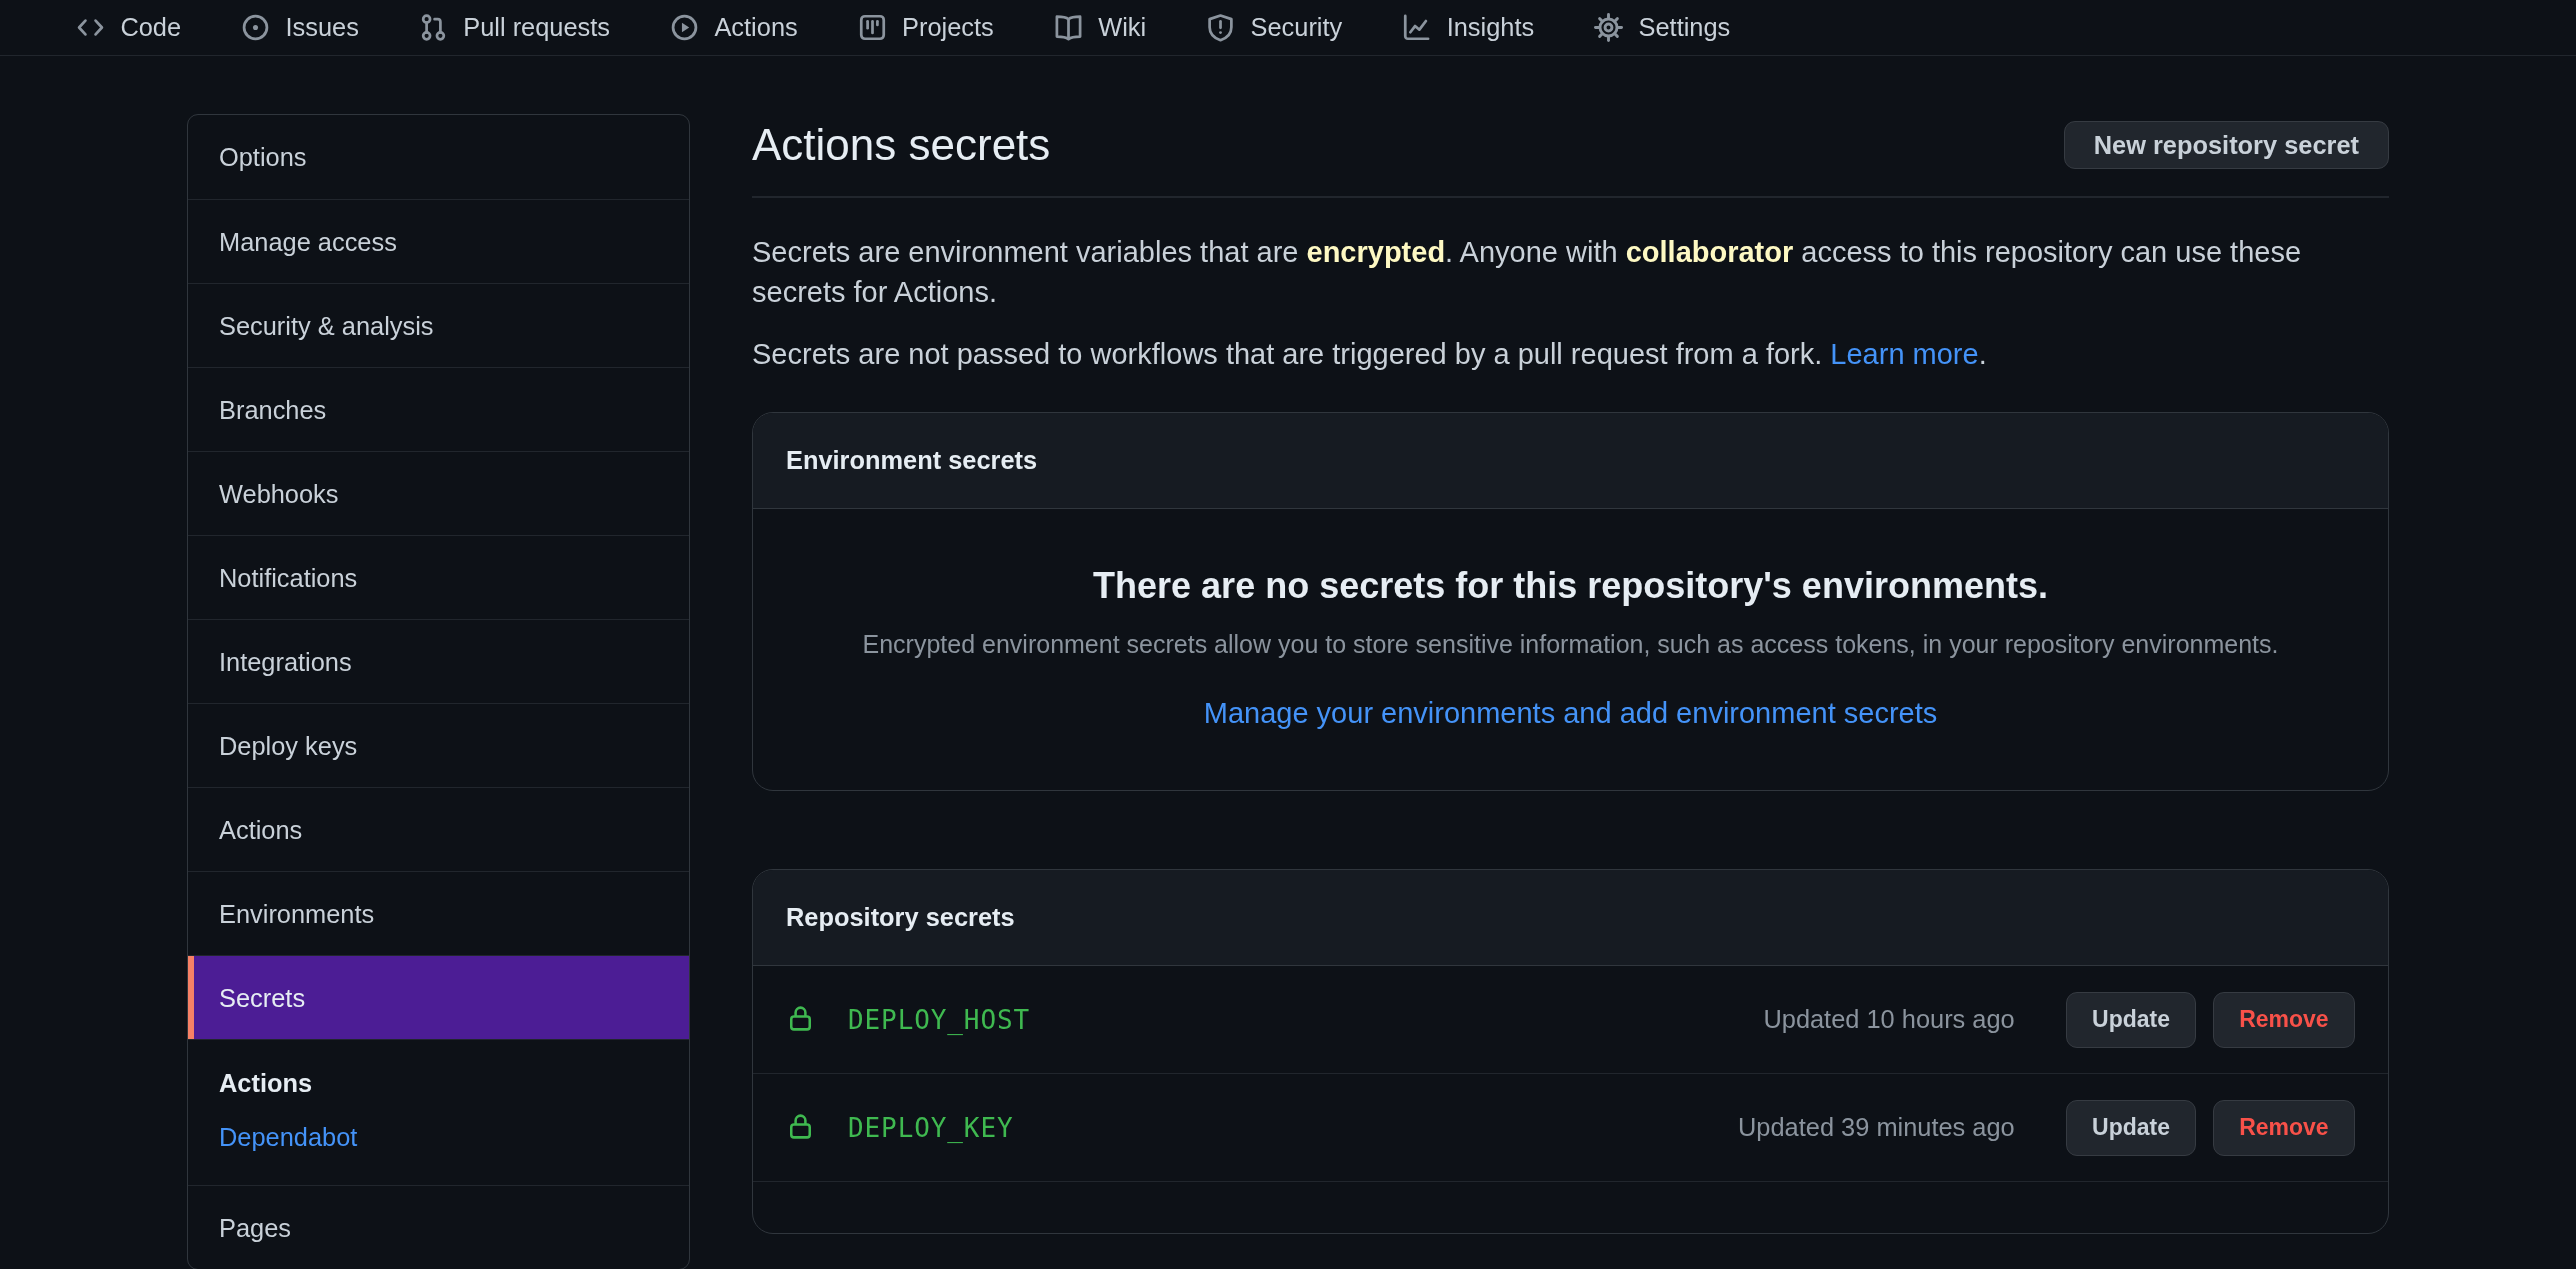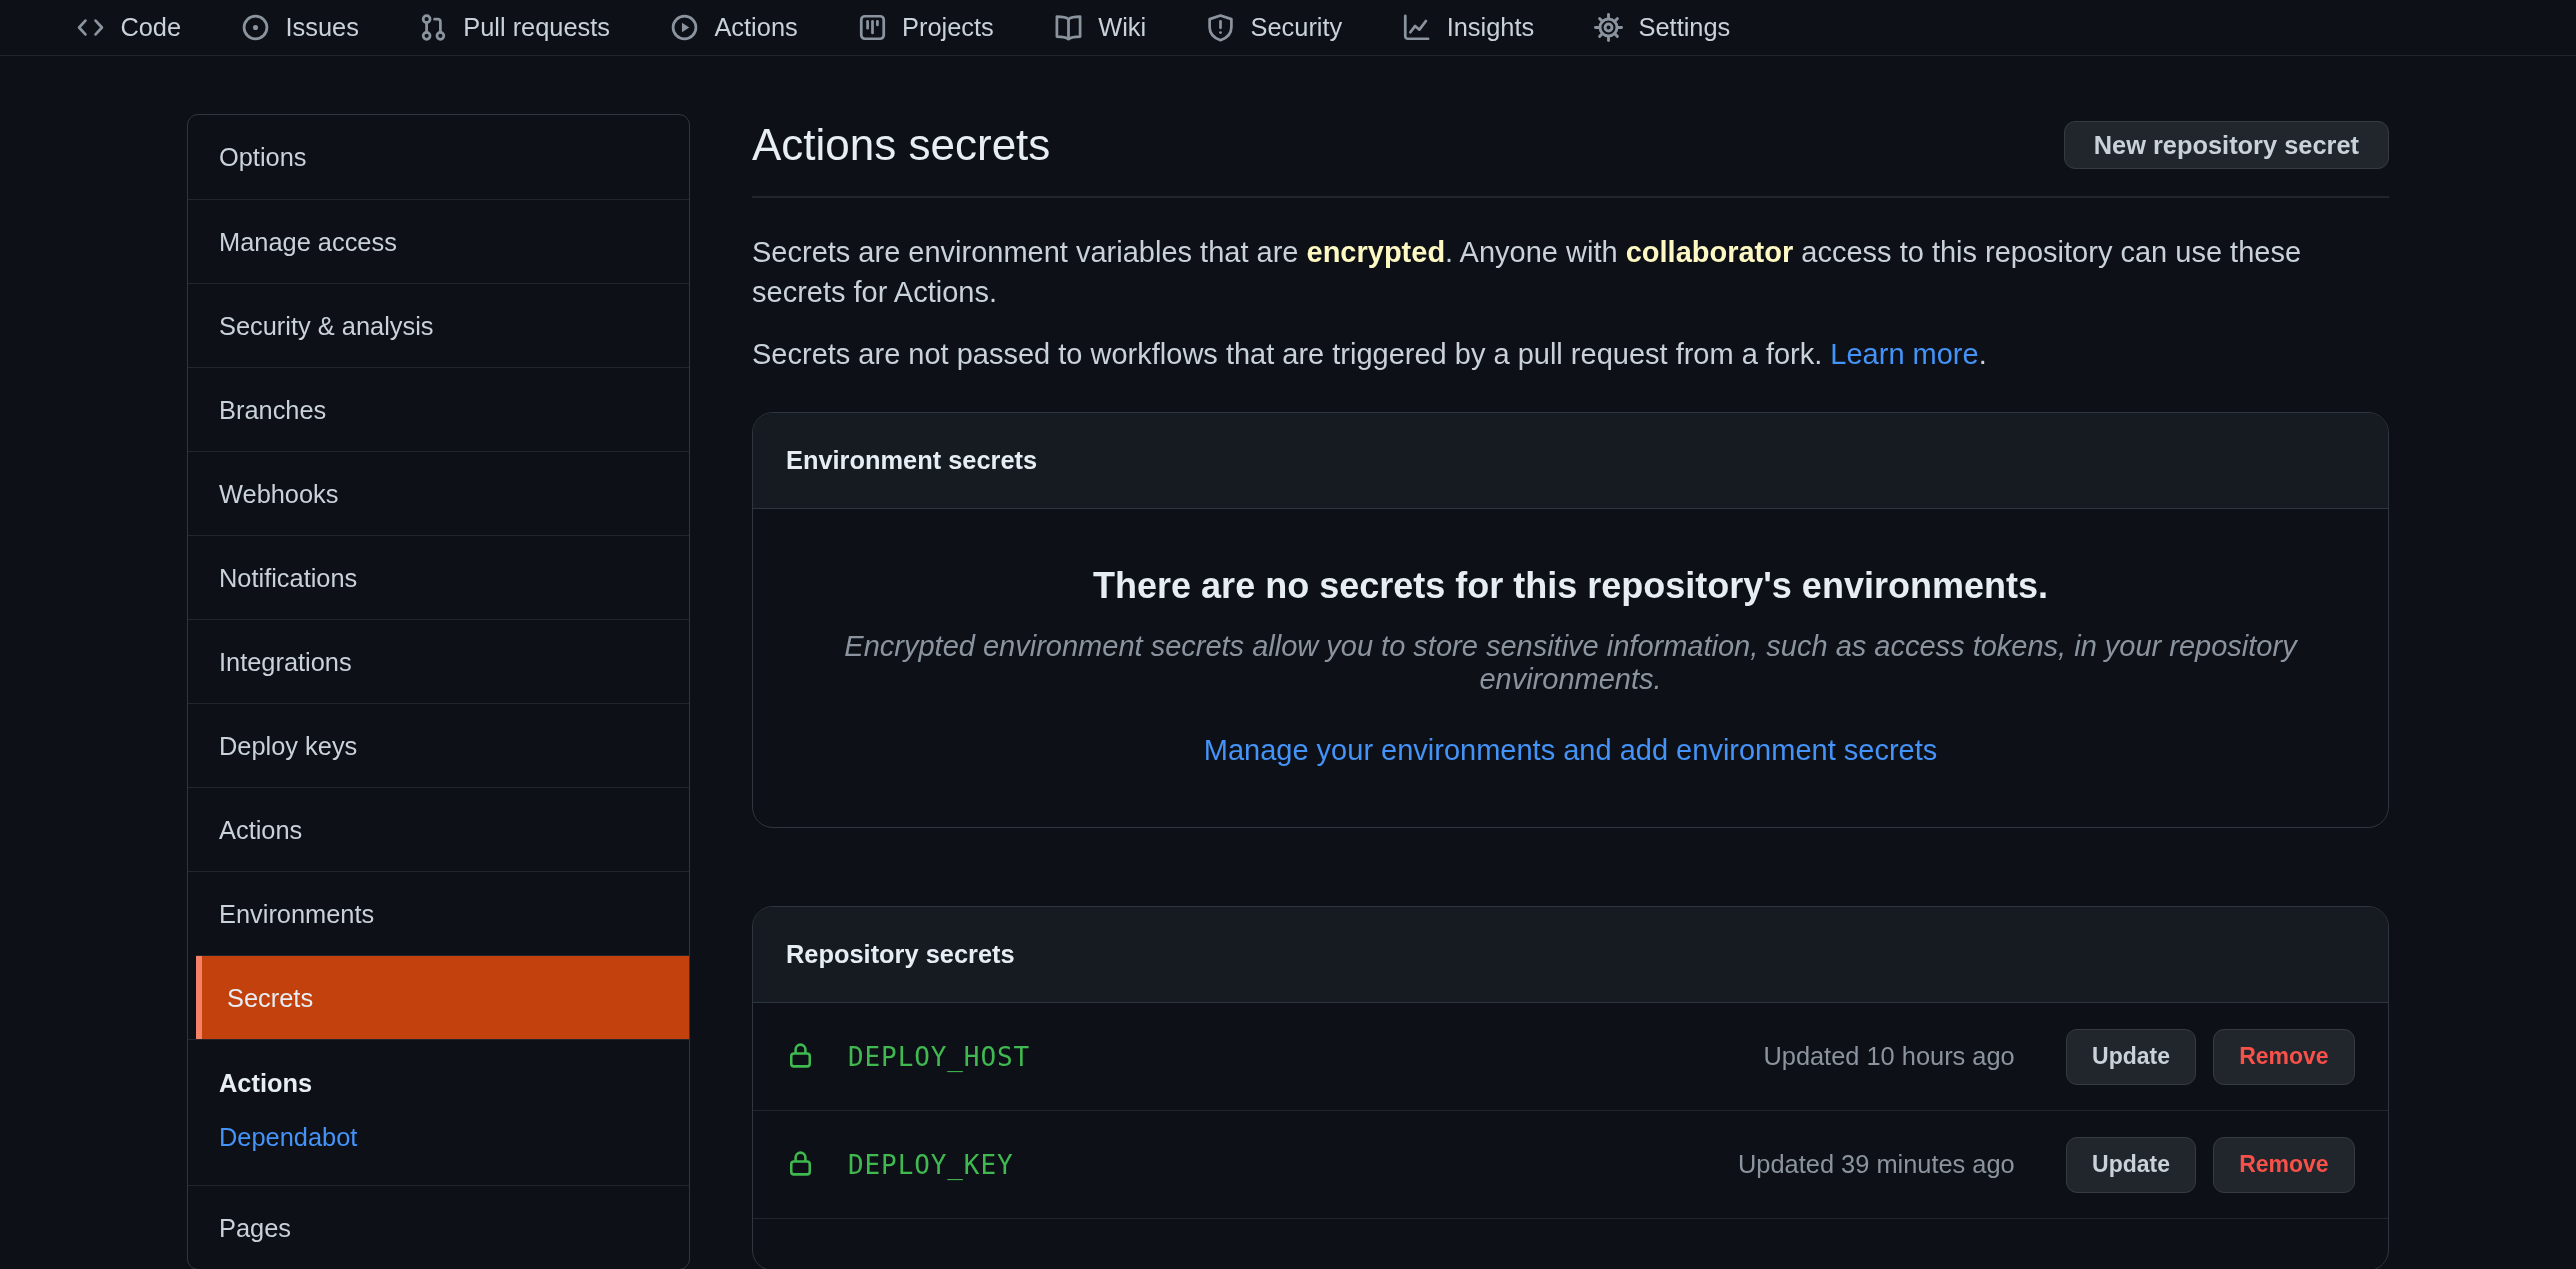--- a/index.html
+++ b/index.html
@@ -54,21 +54,21 @@
   .side-item {
     position:relative;
     height:84px;
     line-height:84px;
     padding:0 31px;
     font-size:25.4px;
     color:#c9d1d9;
     cursor:pointer;
   }
   .side-item + .side-item, .side-sub, .side-item.after-sub { border-top:1.8px solid #21262d; }
-  .side-item.selected { background:#c2410c; color:#e6edf3;margin-left:8px; }
+  .side-item.selected { background:#4c1d95; color:#e6edf3; }
   .side-item.selected::before {
     content:"";
     position:absolute; left:0; top:0; bottom:0; width:6.3px;
     background:#f78166;
   }
   .side-sub { padding:29px 31px 33px 31px; }
   .side-sub .sub-head {
     font-size:25.4px; font-weight:700; color:#e6edf3; display:block;
   }
   .side-sub .sub-link {
@@ -120,21 +120,21 @@
     padding:33px;
     font-size:25.4px;
     font-weight:700;
     color:#e6edf3;
   }
   .empty-state {
     text-align:center;
     padding:56px 54px 60px 54px;
   }
   .empty-state h3 { font-size:36px; font-weight:700; color:#e6edf3; }
-  .empty-state p  { margin-top:23.6px; font-size:29px; color:#8b949e;font-style:italic; }
+  .empty-state p  { margin-top:23.6px; font-size:25px; color:#8b949e; }
   .empty-state a  { display:inline-block; margin-top:38px; font-size:29px; }
 
   
   .secret-row {
     display:flex;
     align-items:center;
     padding:25.4px 33px;
   }
   .secret-row + .secret-row { border-top:1.8px solid #21262d; }
   .secret-name {

